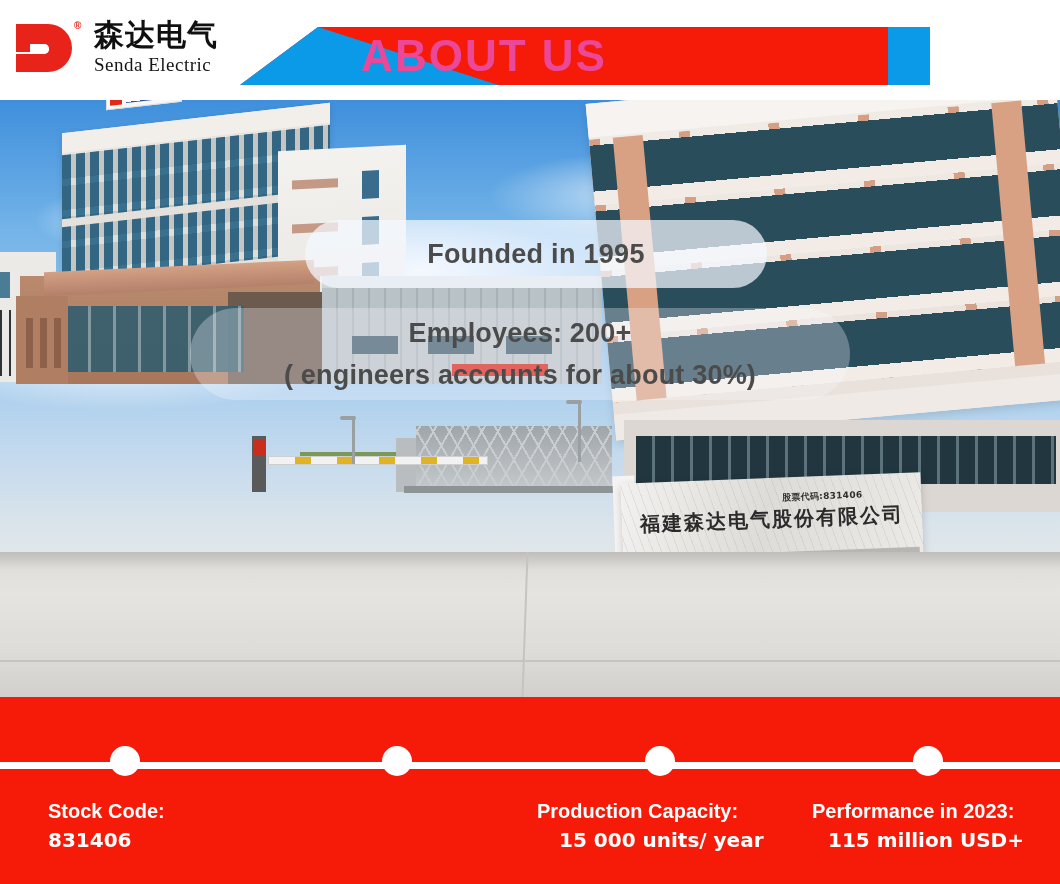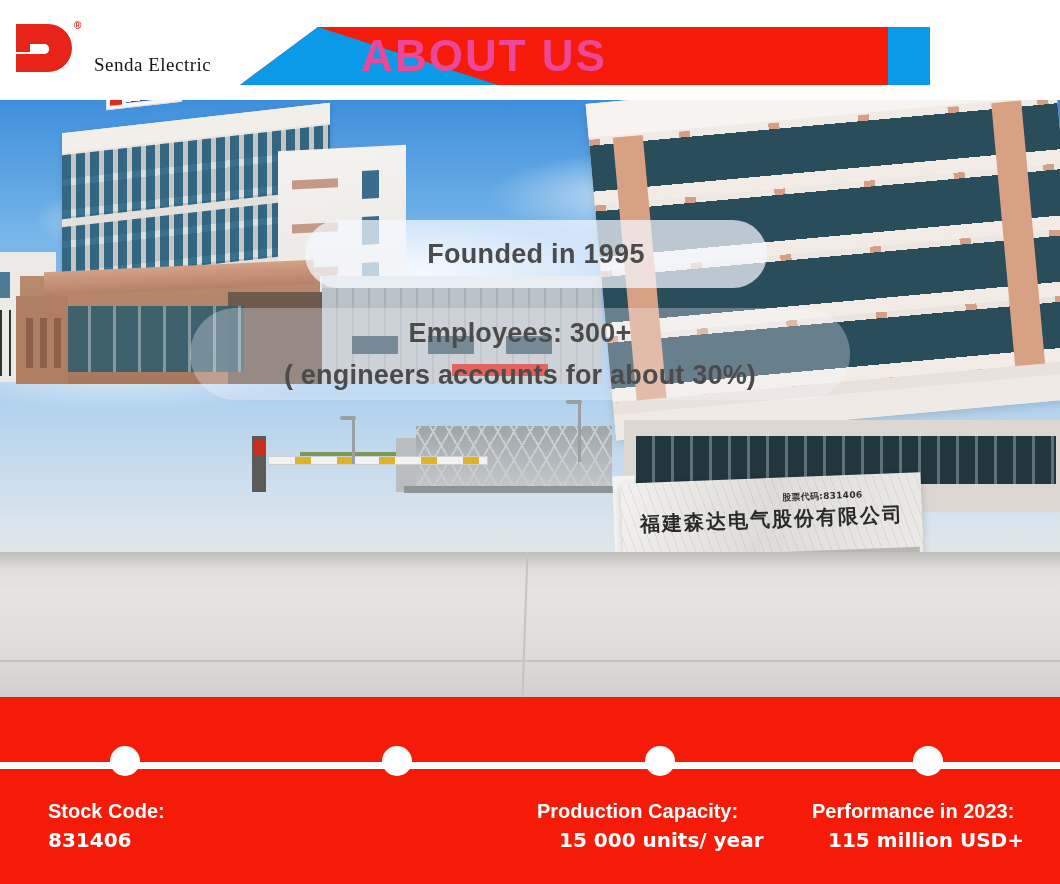--- a/index.html
+++ b/index.html
@@ -180,20 +180,21 @@
 
   <div class="header">
 
     <div class="logo-wrap">
       <svg class="logo-mark" viewBox="0 0 58 52">
         <path d="M2 2 H34 A22 22 0 0 1 34 50 H2 V32 H30 A5 5 0 0 0 30 22 H16 V30 H2 Z" fill="#e8231a"></path>
         <rect x="2" y="2" width="14" height="20" fill="#e8231a"></rect>
         <path d="M16 22 H30 A5 5 0 0 1 30 32 H16 Z" fill="#ffffff"></path>
       </svg>
       <div class="logo-reg">®</div>
+      <div class="logo-cn">森达电气</div>
       <div class="logo-en">Senda Electric</div>
     </div>
 
     <div class="bar">
       <div class="bar-red"></div>
       <div class="bar-blue-tri"></div>
       <div class="bar-blue-right"></div>
       <div class="bar-title">ABOUT US</div>
     </div>
   </div>
@@ -278,21 +279,21 @@
 
     <div class="ground"></div>
     <div class="ground-shadow"></div>
     <div class="ground-seam" style="left:0;top:560px;width:1060px;height:2px;"></div>
     <div class="ground-seam" style="left:524px;top:452px;width:2px;height:145px;transform:rotate(2deg);"></div>
 
     <div class="pill1">
       <span>Founded in 1995</span>
     </div>
     <div class="pill2">
-      <span>Employees: 300+</span>
+      <span>Employees: 200+</span>
       <span>( engineers accounts for about 30%)</span>
     </div>
   </div>
 
   <div class="footer">
     <div class="footer-line"></div>
 
     <div class="dot" style="left:110px"></div>
     <div class="dot" style="left:382px"></div>
     <div class="dot" style="left:645px"></div>

